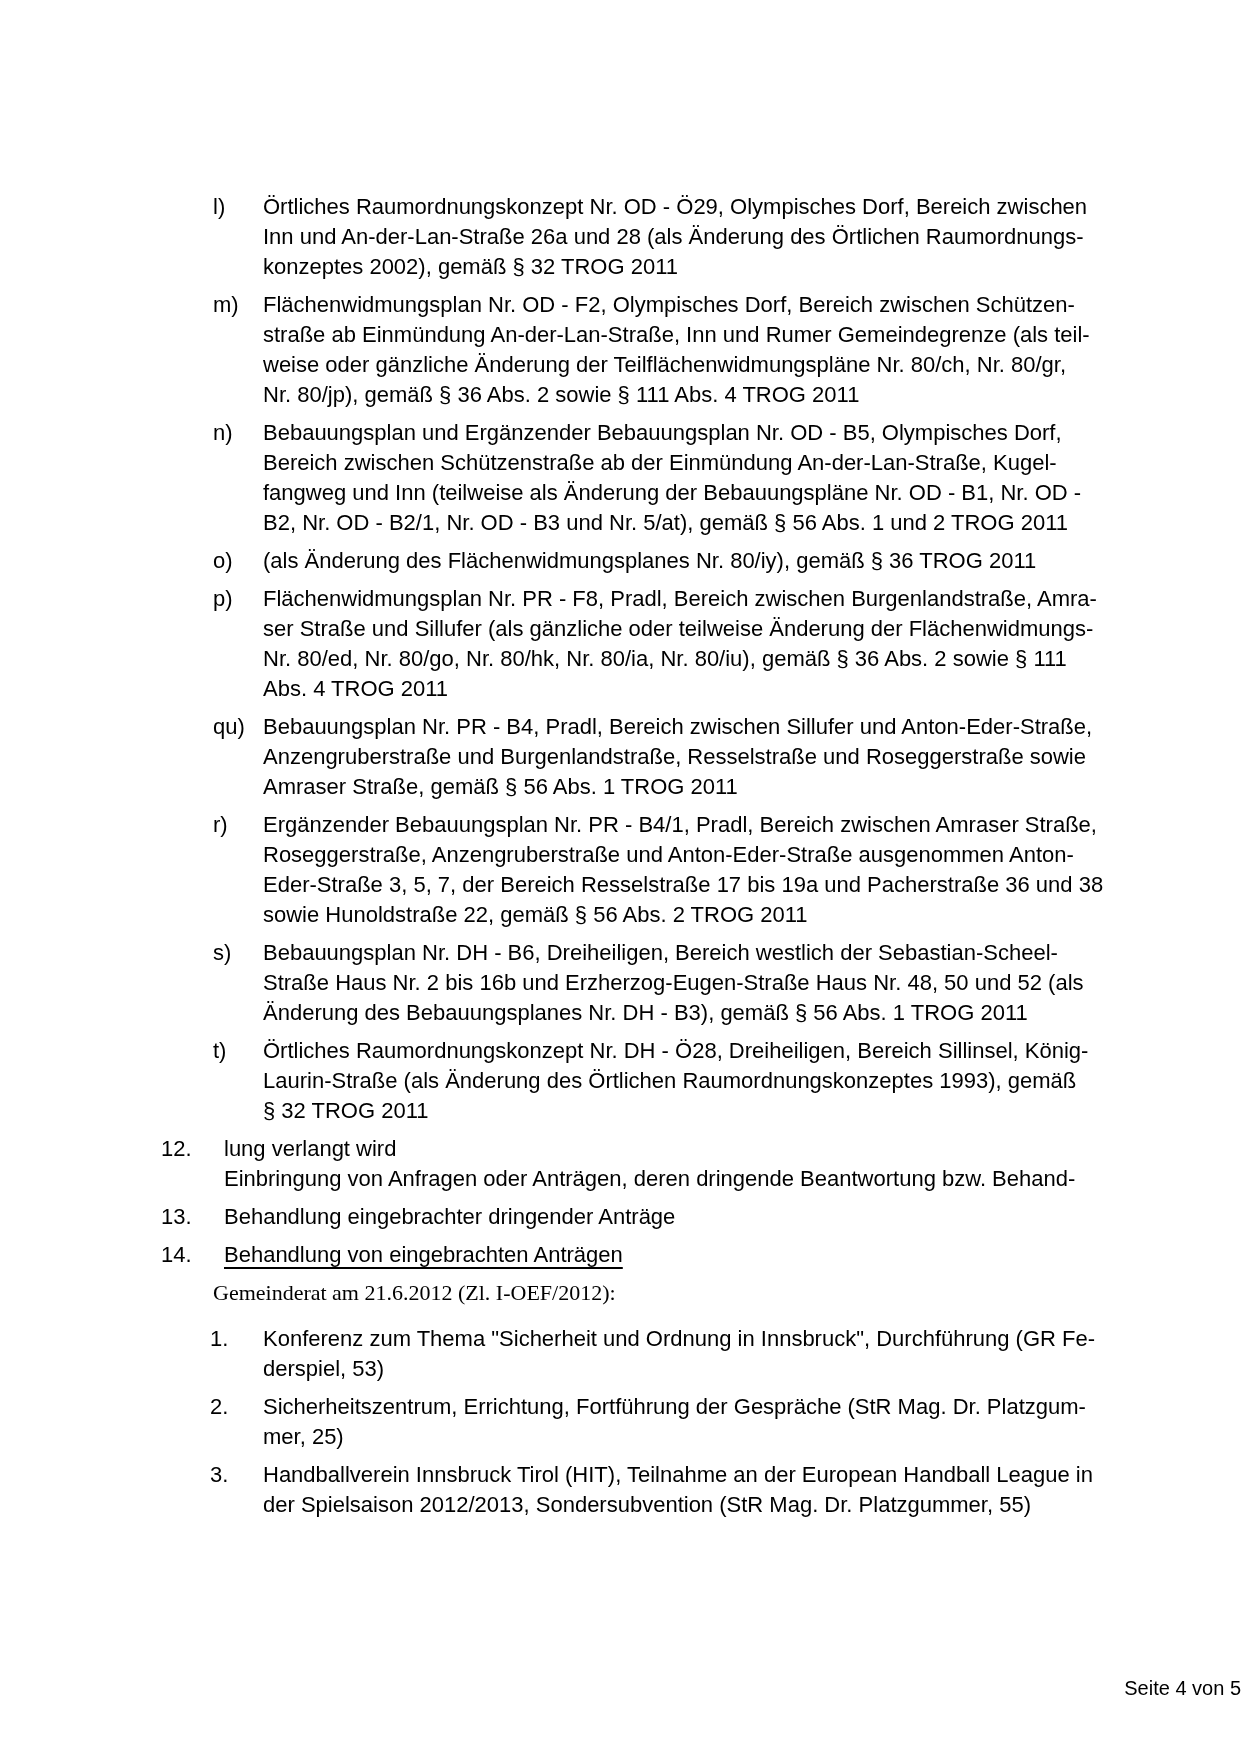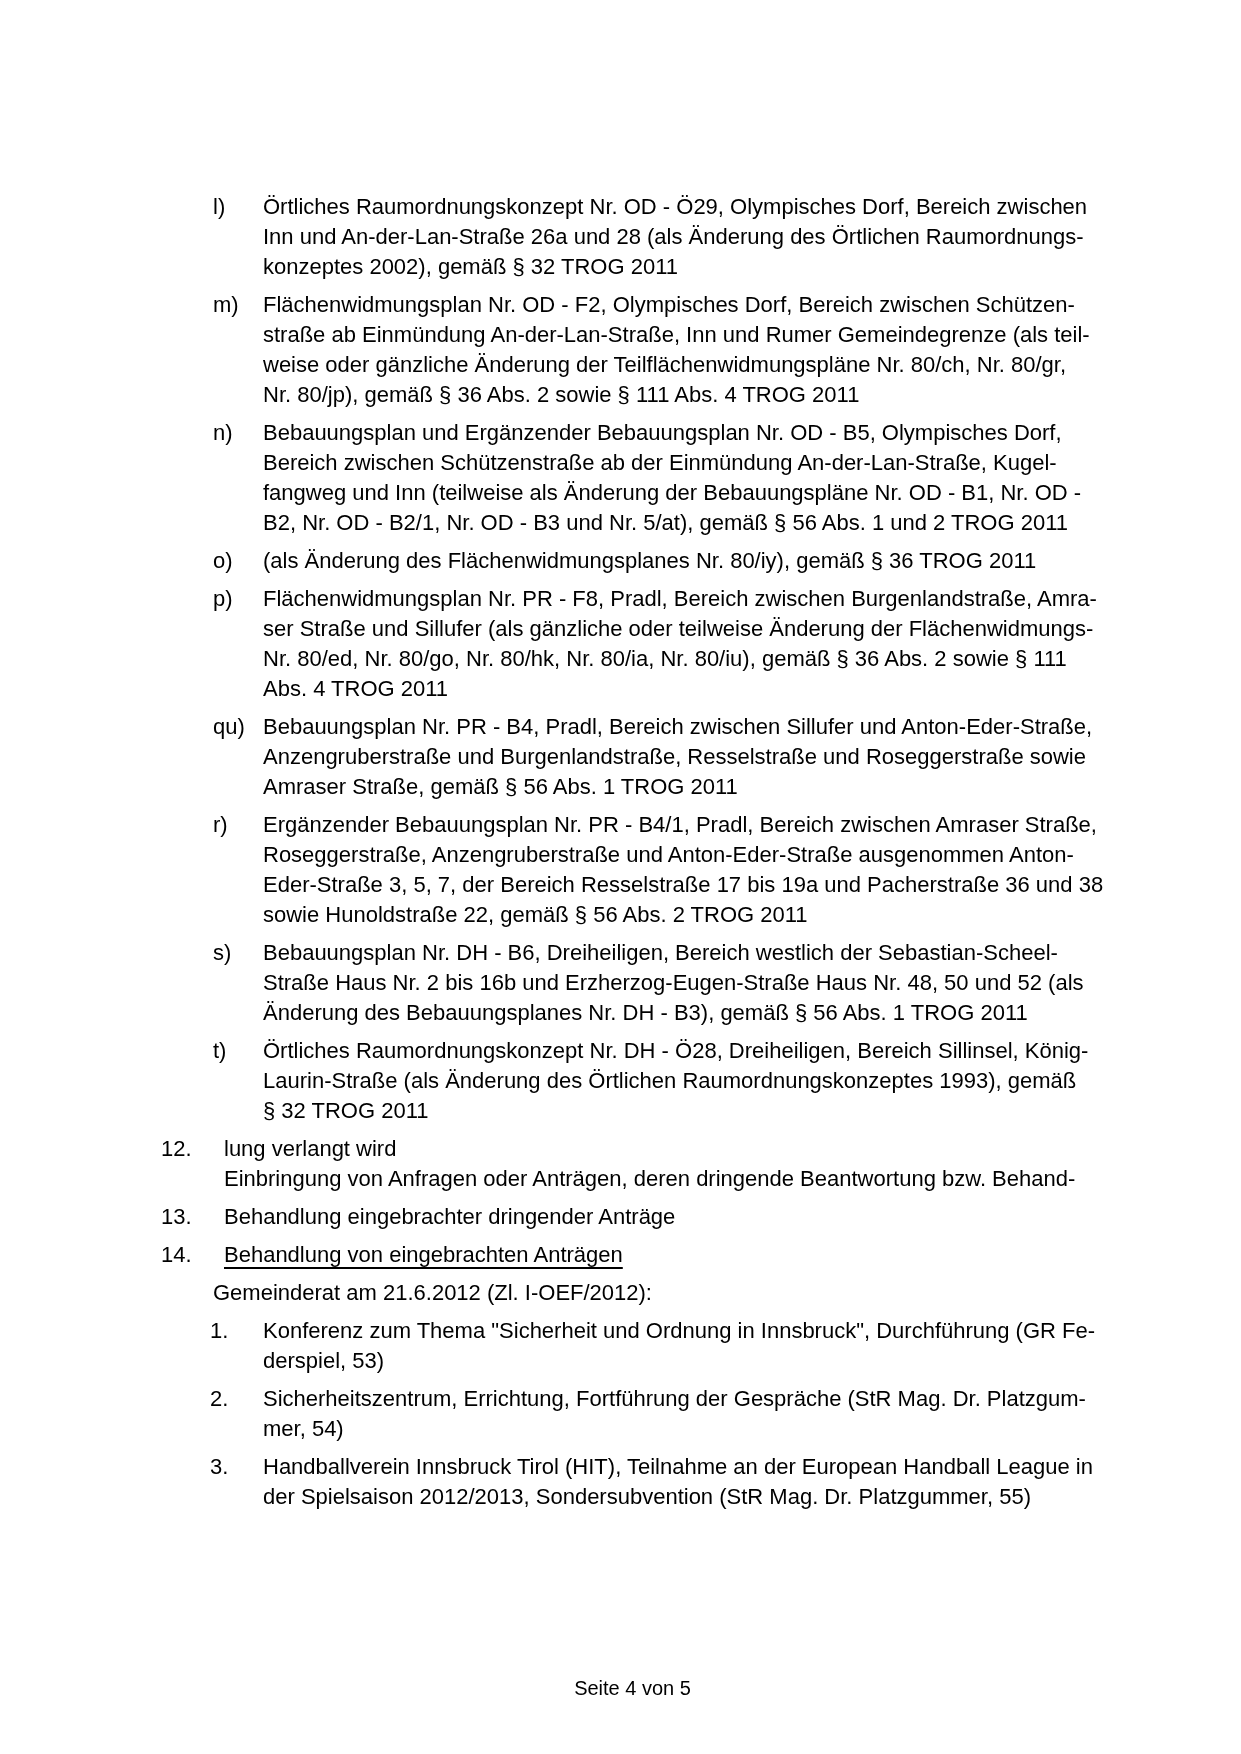--- a/index.html
+++ b/index.html
@@ -17,33 +17,33 @@
   }
   .content { position: absolute; top: 192px; left: 0; right: 0; }
   .item { display: flex; margin-bottom: 8px; }
   .label { flex: 0 0 auto; }
   .item.lettered { margin-left: 213px; }
   .item.lettered .label { width: 50px; }
   .item.numbered { margin-left: 150px; }
   .item.numbered .label { width: 63px; margin-left: 11px; }
   .item.motion { margin-left: 210px; }
   .item.motion .label { width: 53px; }
-  .intro { margin-left: 213px; margin-bottom: 8px; }
+  .intro { margin-left: 213px; margin-bottom: 16px; font-family: Liberation Serif, serif; }
   .line { white-space: pre; }
   .underlined {
     text-decoration: underline;
     text-decoration-thickness: 2px;
     text-underline-offset: 5px;
   }
   .footer {
     position: absolute;
     top: 1676px;
     left: 0;
     right: 0;
-    text-align: center;
+    text-align: right;
     font-size: 20px;
     line-height: 24px;
     padding-left: 24px;
   }
 </style>
 </head>
 <body>
 
 <div class="page">
   <div class="content">
@@ -150,21 +150,21 @@
           <span class="label">1.</span>
           <span class="lines">
             <div class="line">Konferenz zum Thema "Sicherheit und Ordnung in Innsbruck", Durchführung (GR Fe-</div>
             <div class="line">derspiel, 53)</div>
           </span>
         </div>
         <div class="item motion">
           <span class="label">2.</span>
           <span class="lines">
             <div class="line">Sicherheitszentrum, Errichtung, Fortführung der Gespräche (StR Mag. Dr. Platzgum-</div>
-            <div class="line">mer, 54)</div>
+            <div class="line">mer, 25)</div>
           </span>
         </div>
         <div class="item motion">
           <span class="label">3.</span>
           <span class="lines">
             <div class="line">Handballverein Innsbruck Tirol (HIT), Teilnahme an der European Handball League in</div>
             <div class="line">der Spielsaison 2012/2013, Sondersubvention (StR Mag. Dr. Platzgummer, 55)</div>
           </span>
         </div>
       </section>

